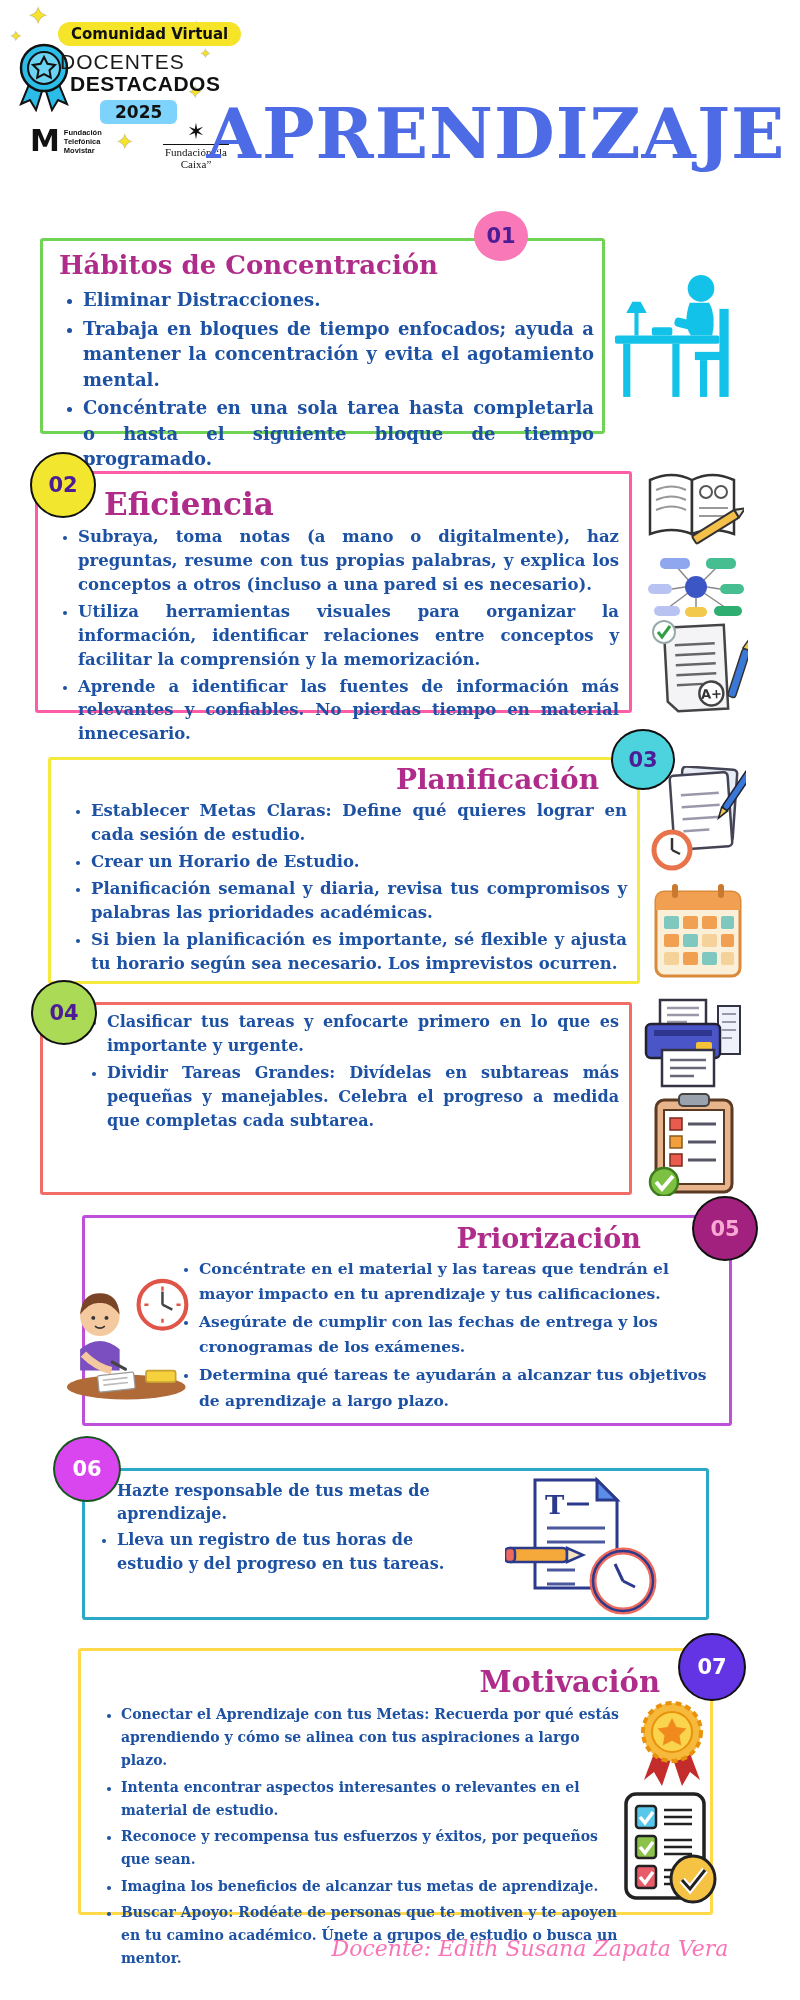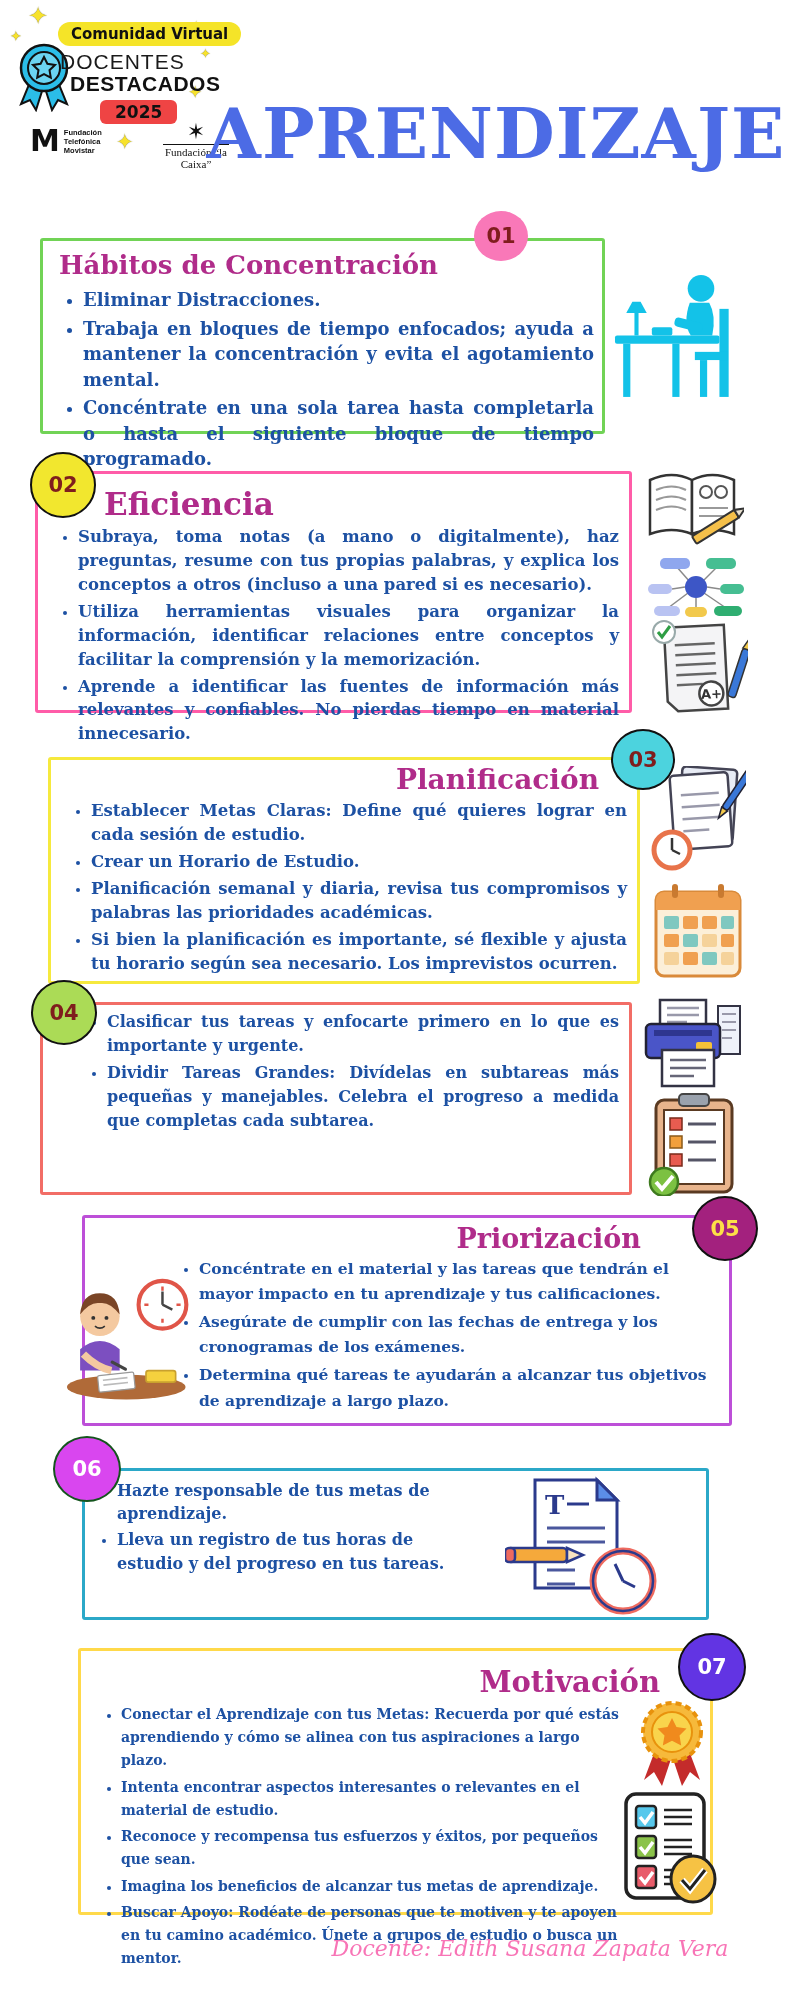--- a/index.html
+++ b/index.html
@@ -9,21 +9,21 @@
   
   .sparkle{position:absolute;color:#F7E22C;font-family:"DejaVu Sans",sans-serif;
            text-shadow:0 0 1px #444;}
   .pill-cv{position:absolute;left:58px;top:22px;background:#F5E428;border-radius:16px;
            padding:3px 13px;font-size:15px;font-weight:bold;color:#111;}
   .medal-svg{position:absolute;left:16px;top:42px;}
   .docentes{position:absolute;left:60px;top:50px;font-size:21px;letter-spacing:1px;color:#1a1a1a;
             font-family:"Liberation Sans",sans-serif;}
   .destacados{position:absolute;left:70px;top:72px;font-size:21px;font-weight:800;letter-spacing:.5px;
             color:#111;font-family:"Liberation Sans",sans-serif;}
-  .pill-2025{position:absolute;left:100px;top:100px;background:#ef4444;border-radius:6px;
+  .pill-2025{position:absolute;left:100px;top:100px;background:#7dd3fc;border-radius:6px;
             padding:2px 15px;font-size:17px;font-weight:bold;color:#111;}
   .movistar{position:absolute;left:30px;top:126px;display:flex;align-items:center;gap:4px;}
   .movistar .m-mark{font-size:30px;font-weight:900;color:#111;line-height:30px;
             font-family:"DejaVu Sans",sans-serif;}
   .movistar .m-lines{font-size:7.5px;font-weight:bold;color:#111;line-height:9px;
             font-family:"Liberation Sans",sans-serif;}
   .caixa{position:absolute;left:163px;top:120px;width:66px;text-align:center;}
   .caixa .star{font-size:22px;color:#111;line-height:24px;}
   .caixa .cx-label{font-size:11px;color:#111;border-top:1px solid #111;padding-top:1px;
             font-family:"Liberation Serif",serif;}
@@ -64,26 +64,26 @@
   .s6{left:82px;top:1468px;width:627px;height:152px;border-color:#2BA8C8;}
   .s6 h2{font-size:29px;margin:16px 0 0 26px;}
   .s6 ul{margin:8px 230px 0 0;padding-left:32px;font-size:16px;line-height:1.45;}
 
   .s7{left:78px;top:1648px;width:635px;height:267px;border-color:#FFD94A;}
   .s7 h2{font-size:29px;text-align:right;margin:14px 50px 0 0;}
   .s7 ul{margin:4px 85px 0 0;padding-left:40px;font-size:14px;line-height:1.66;}
 
   
   .badge{position:absolute;border-radius:50%;display:flex;align-items:center;justify-content:center;
-         font-family:"DejaVu Sans",sans-serif;font-weight:bold;font-size:21px;color:#7f1d1d;}
+         font-family:"DejaVu Sans",sans-serif;font-weight:bold;font-size:21px;color:#4c1d95;}
   .b1{left:474px;top:211px;width:54px;height:50px;background:#F978B8;}
   .b2{left:30px;top:452px;width:62px;height:62px;background:#F2E72E;border:2px solid #111;}
   .b3{left:611px;top:729px;width:60px;height:57px;background:#4CD3DE;border:2px solid #111;}
   .b4{left:31px;top:980px;width:62px;height:61px;background:#ABDB56;border:2px solid #111;}
-  .b5{left:692px;top:1196px;width:62px;height:61px;background:#A3217E;border:2px solid #111;color:#fde047;}
+  .b5{left:692px;top:1196px;width:62px;height:61px;background:#A3217E;border:2px solid #111;color:#f9a8d4;}
   .b6{left:53px;top:1436px;width:64px;height:62px;background:#d946ef;border:2px solid #14541d;color:#fff;}
   .b7{left:678px;top:1633px;width:64px;height:64px;background:#6234E3;border:2px solid #111;color:#fff;}
 
   
   .icon{position:absolute;}
   .i-person{left:612px;top:272px;}
   .i-book{left:644px;top:468px;}
   .i-mindmap{left:648px;top:556px;}
   .i-grade{left:650px;top:618px;}
   .i-notepad{left:650px;top:766px;}

